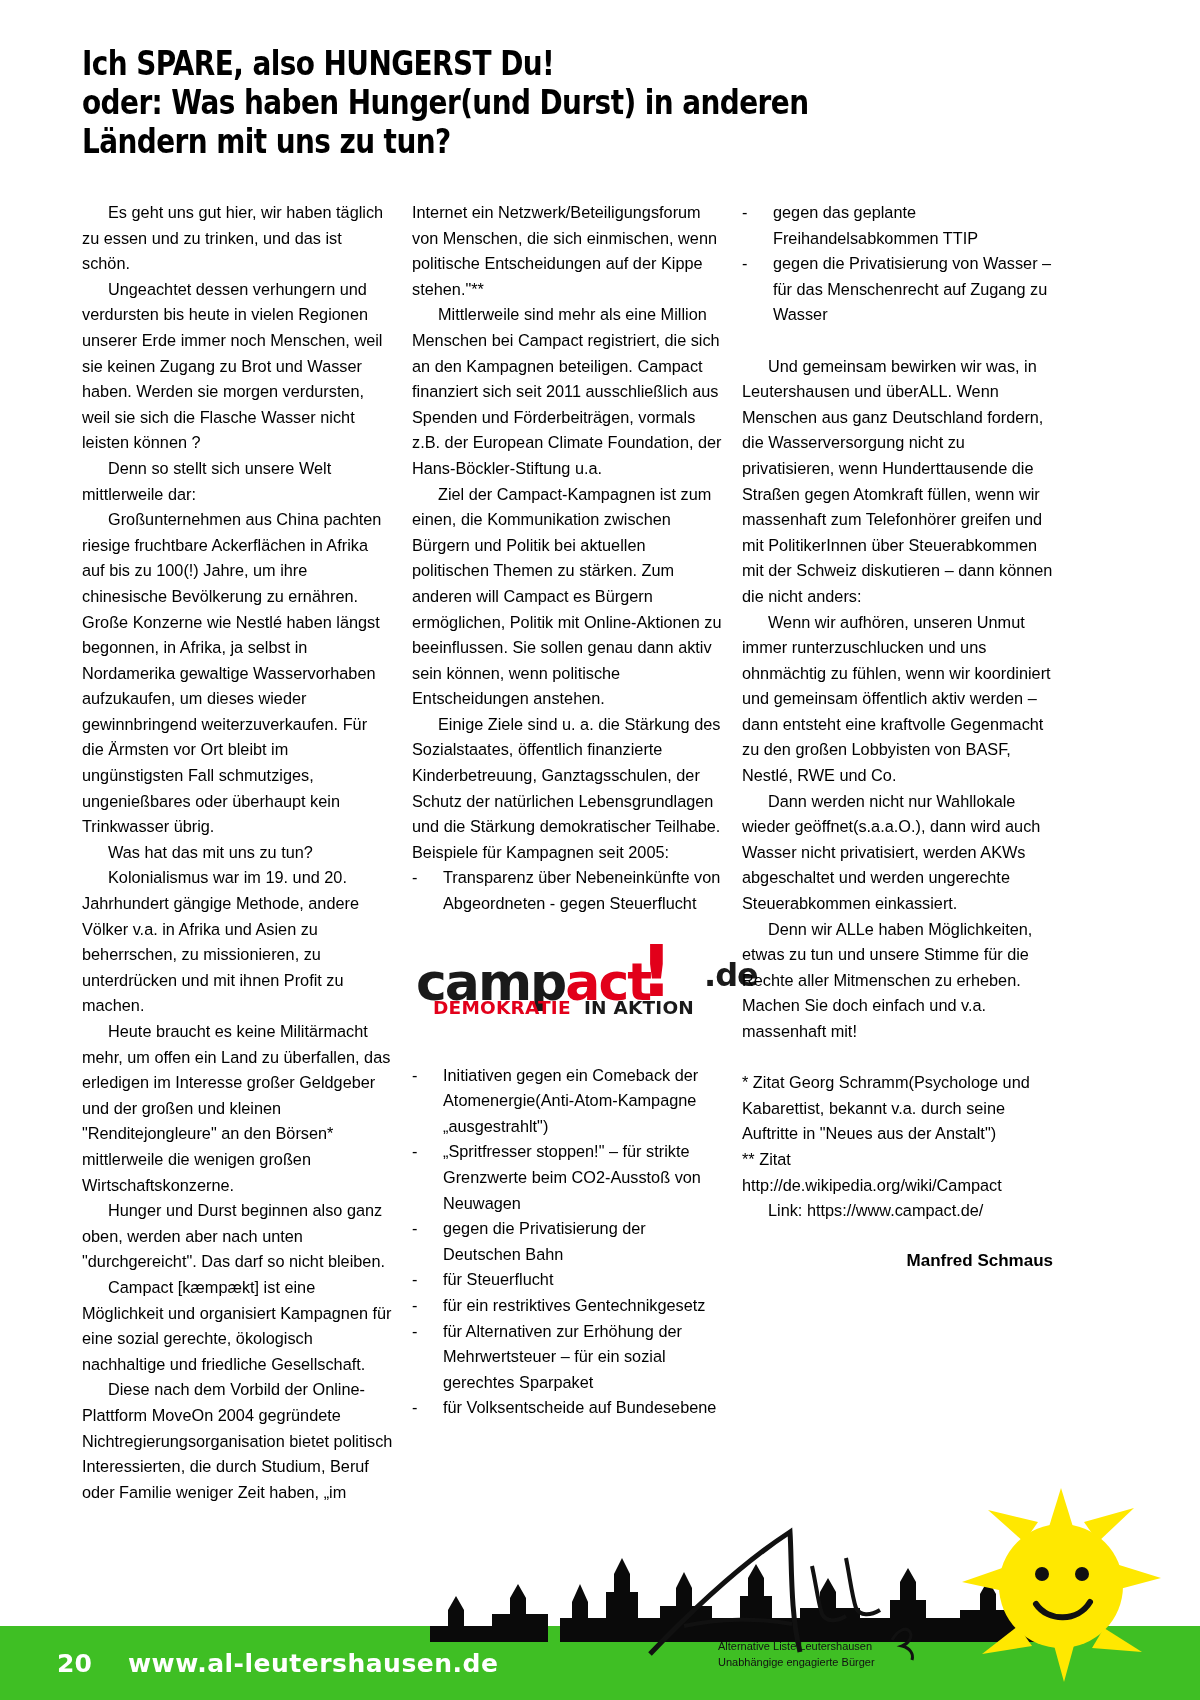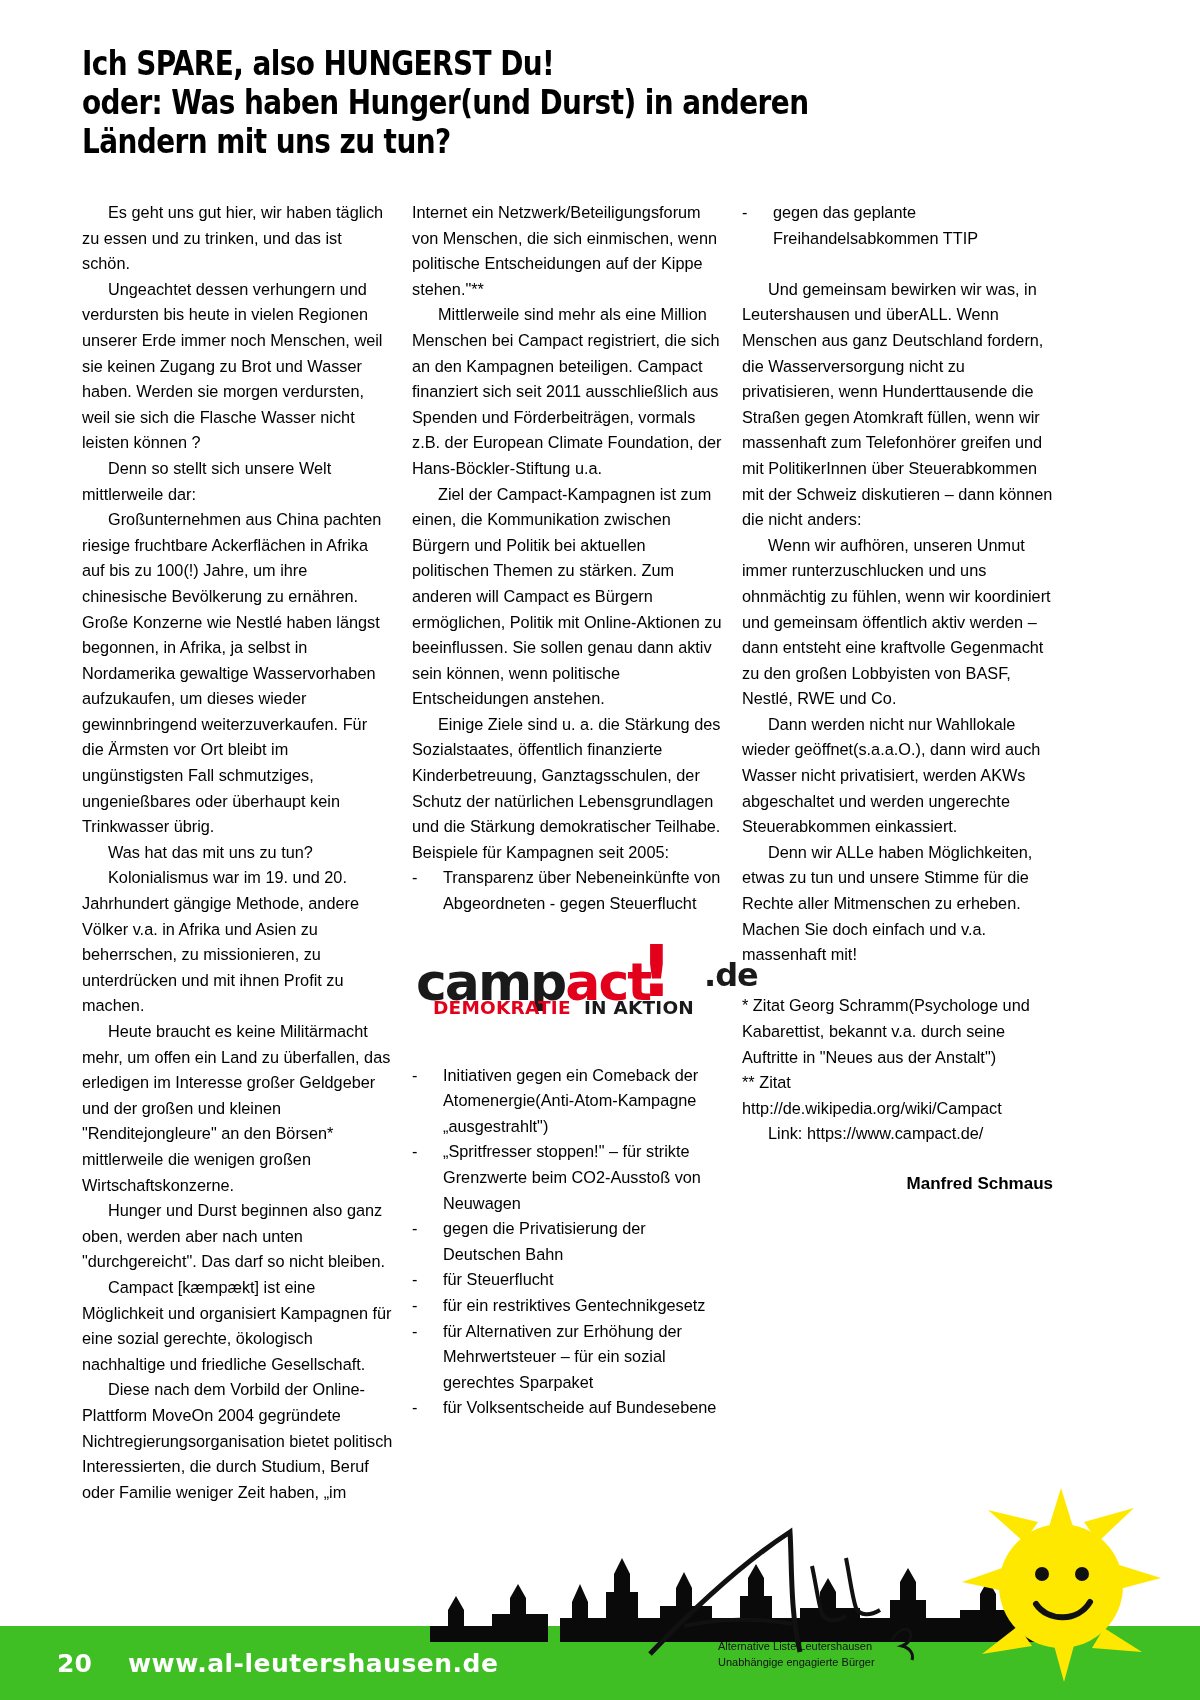--- a/index.html
+++ b/index.html
@@ -259,20 +259,21 @@
         <li>für Steuerflucht</li>
         <li>für ein restriktives Gentechnikgesetz</li>
         <li>für Alternativen zur Erhöhung der Mehrwertsteuer – für ein sozial gerechtes Sparpaket</li>
         <li>für Volksentscheide auf Bundesebene</li>
       </ul>
     </div>
 
     <div class="col col-3">
       <ul class="dash">
         <li>gegen das  geplante Freihandelsabkommen TTIP</li>
+        <li>gegen die Privatisierung von Wasser – für das Menschenrecht auf Zugang zu Wasser</li>
       </ul>
       <div class="gap"></div>
       <p>Und gemeinsam bewirken wir was, in Leutershausen und überALL. Wenn Menschen aus ganz Deutschland fordern, die Wasserversorgung nicht zu privatisieren, wenn Hunderttausende die Straßen gegen Atomkraft füllen, wenn wir massenhaft zum Telefonhörer greifen und mit PolitikerInnen über Steuerabkommen mit der Schweiz diskutieren – dann können die nicht anders:</p>
       <p>Wenn wir aufhören, unseren Unmut immer runterzuschlucken und uns ohnmächtig zu fühlen, wenn wir koordiniert und gemeinsam öffentlich aktiv werden – dann entsteht eine kraftvolle Gegenmacht zu den großen Lobbyisten von BASF, Nestlé, RWE und Co.</p>
       <p>Dann werden nicht nur Wahllokale wieder geöffnet(s.a.a.O.), dann wird auch Wasser nicht privatisiert, werden AKWs abgeschaltet und werden ungerechte Steuerabkommen einkassiert.</p>
       <p>Denn wir ALLe haben Möglichkeiten, etwas zu tun und unsere Stimme für die Rechte aller Mitmenschen zu erheben. Machen Sie doch einfach und v.a. massenhaft mit!</p>
       <div class="gap"></div>
       <p class="noindent">*  Zitat Georg Schramm(Psychologe und Kabarettist, bekannt v.a. durch seine Auftritte in "Neues aus der Anstalt")</p>
       <p class="noindent">** Zitat http://de.wikipedia.org/wiki/Campact</p>
       <p>Link: https://www.campact.de/</p>

